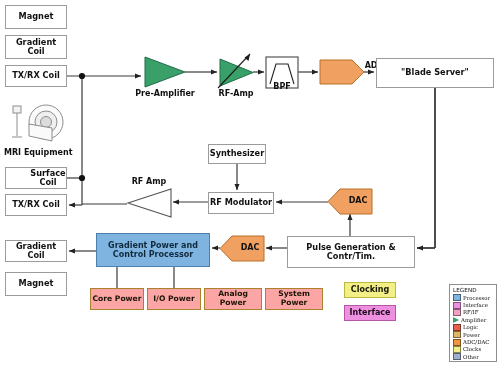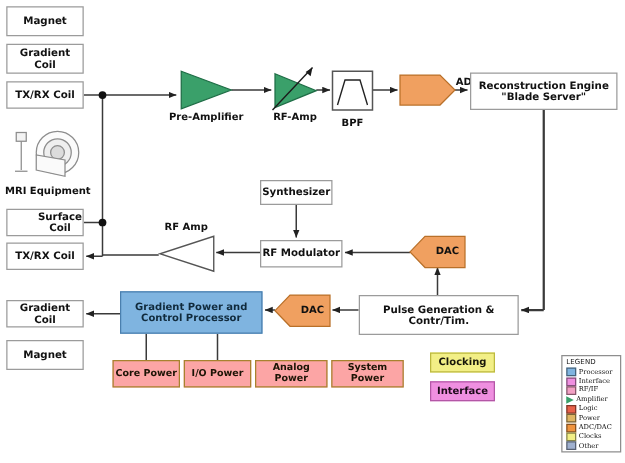--- a/index.html
+++ b/index.html
@@ -144,32 +144,31 @@
 <div class="node boxw" style="left:5px;top:194px;width:62px;height:22px;">TX/RX Coil</div>
 
 <div class="node boxw" style="left:5px;top:240px;width:62px;height:22px;">Gradient Coil</div>
 
 <div class="node boxw" style="left:5px;top:272px;width:62px;height:24px;">Magnet</div>
 
 <div class="caption" style="left:133px;top:89px;width:64px;">Pre-Amplifier</div>
 
 <div class="caption" style="left:210px;top:89px;width:52px;">RF-Amp</div>
 
-<div class="caption" style="left:266px;top:94px;width:32px;">BPF</div>
+<div class="caption" style="left:266px;top:82px;width:32px;">BPF</div>
 
 <div class="caption" style="left:320px;top:61px;width:36px;padding-left:36px;">ADC</div>
 
 <div class="caption" style="left:340px;top:196px;width:36px;">DAC</div>
 
 <div class="caption" style="left:232px;top:243px;width:36px;">DAC</div>
 
 <div class="caption" style="left:124px;top:177px;width:50px;">RF Amp</div>
 
 <div class="node boxw" style="left:376px;top:58px;width:118px;height:30px;flex-direction:column;">
-  <span>Reconstruction Engine</span>
   <span>"Blade Server"</span>
 </div>
 
 <div class="node boxw" style="left:208px;top:144px;width:58px;height:20px;">Synthesizer</div>
 
 <div class="node boxw" style="left:208px;top:192px;width:66px;height:22px;">RF Modulator</div>
 
 <div class="node boxw" style="left:287px;top:236px;width:128px;height:32px;">Pulse Generation &amp; Contr/Tim.</div>
 
 <div class="node boxblue" style="left:96px;top:233px;width:114px;height:34px;flex-direction:column;">

